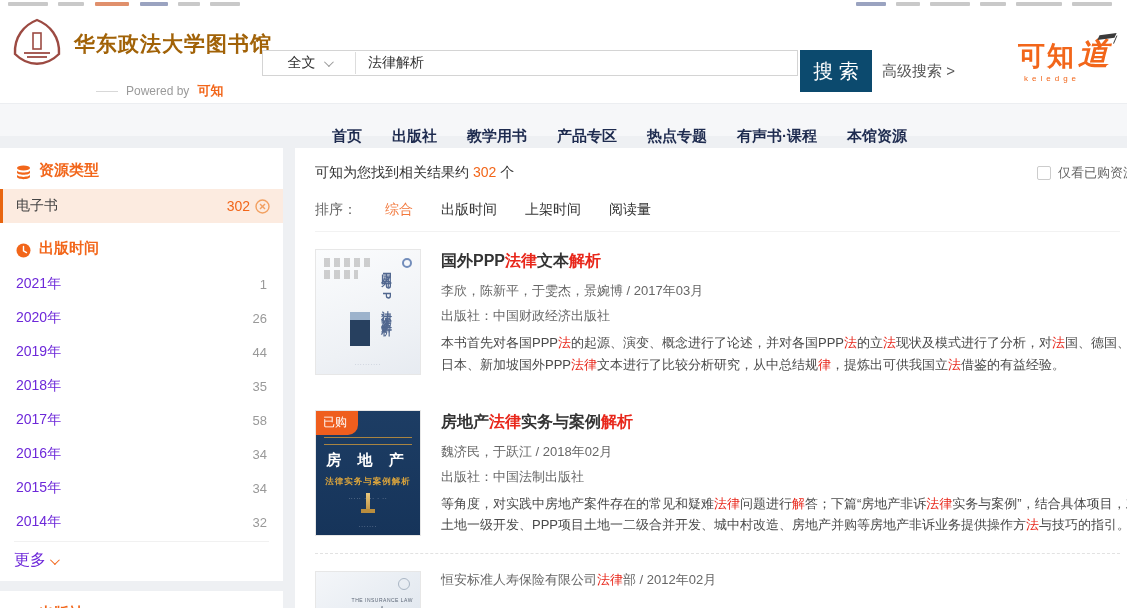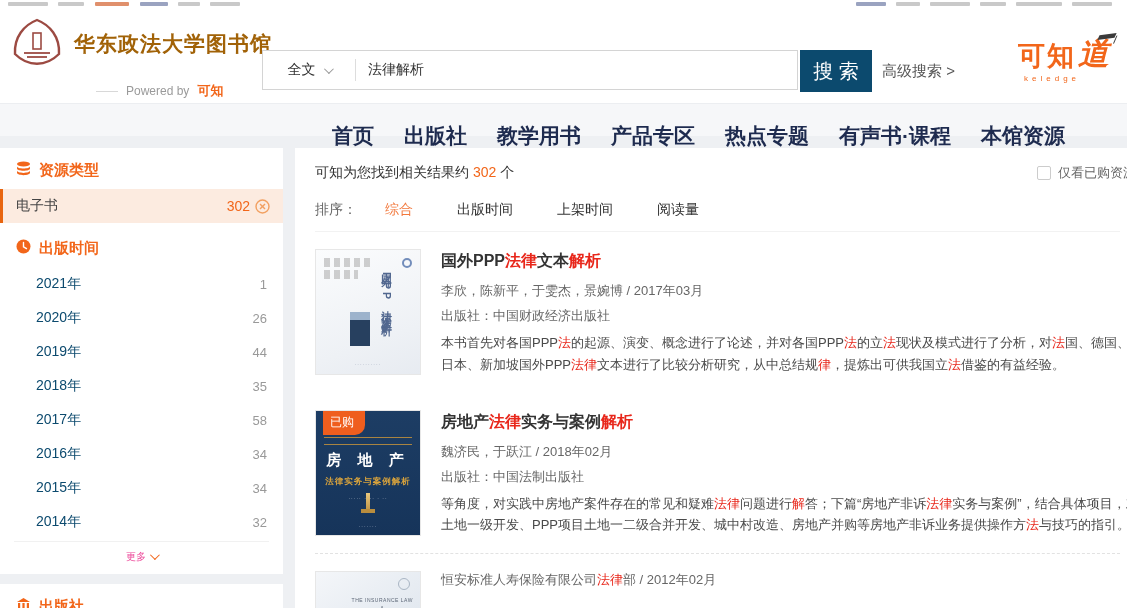--- a/index.html
+++ b/index.html
@@ -11,57 +11,57 @@
   .frag { position:absolute; top:2px; height:4px; background:#c9c9c9; border-radius:1px; }
 
   
   .header { position:relative; height:93px; background:#fff; }
   .logo-wrap { position:absolute; left:10px; top:7px; display:flex; align-items:center; gap:10px; }
   .lib-name { font-size:21px; font-weight:bold; color:#a16207; letter-spacing:1px; }
   .powered { position:absolute; left:96px; top:72px; font-size:12px; color:#9a9a9a; display:flex; align-items:center; gap:8px; }
   .powered .dash { width:22px; height:1px; background:#d8d8d8; display:inline-block; }
   .powered .brand { color:#f2661a; font-weight:bold; font-size:13px; }
 
-  .searchbar { position:absolute; left:262px; top:40px; height:40px; width:536px; border:1px solid #d4d4d4; background:#fff; display:flex; align-items:center; }
+  .searchbar { position:absolute; left:262px; top:40px; height:26px; width:536px; border:1px solid #d4d4d4; background:#fff; display:flex; align-items:center; }
   .scope { width:92px; height:100%; display:flex; align-items:center; justify-content:center; gap:8px; font-size:14px; color:#333; cursor:pointer; }
   .chev { width:7px; height:7px; border-right:1.5px solid #999; border-bottom:1.5px solid #999; transform:rotate(45deg) translateY(-2px); display:inline-block; }
   .scope-div { width:1px; height:22px; background:#ddd; }
   .search-input { flex:1; border:none; outline:none; font-size:14px; color:#333; padding:0 12px; font-family:inherit; background:transparent; }
   .search-btn { position:absolute; left:537px; top:-1px; height:42px; width:72px; background:#0c4a6e; color:#fff; border:none; font-size:20px; font-family:Liberation Sans, sans-serif; cursor:pointer; }
   .advanced { position:absolute; left:882px; top:52px; font-size:15px; color:#555; text-decoration:none; cursor:pointer; }
 
   .brandlogo { position:absolute; right:18px; top:28px; text-align:center; cursor:pointer; }
   .brandlogo .row { display:flex; align-items:flex-start; }
   .brandlogo .kz { font-size:27px; font-weight:bold; color:#f2661a; letter-spacing:2px; }
   .brandlogo .dao { font-size:31px; font-weight:bold; color:#f2661a; font-style:italic; position:relative; margin-left:2px; line-height:1; }
   .brandlogo .cap { position:absolute; top:-4px; right:-6px; width:16px; height:5px; background:#3a3a3a; transform:skewX(-30deg) rotate(-8deg); }
   .brandlogo .cap::after { content:""; position:absolute; right:-2px; top:3px; width:1px; height:8px; background:#3a3a3a; }
   .brandlogo .eng { font-size:8px; color:#f2661a; letter-spacing:4px; margin-top:0px; text-align:left; padding-left:6px; }
 
   
   .nav { height:33px; background:#f6f7f9; border-top:1px solid #eceef1; display:flex; align-items:center; gap:30px; padding-left:332px; }
-  .nav a { font-size:21px; font-weight:bold; color:#1e2b4f; text-decoration:none; white-space:nowrap; cursor:pointer;margin-top:32px; }
+  .nav a { font-size:15px; font-weight:bold; color:#1e2b4f; text-decoration:none; white-space:nowrap; cursor:pointer;margin-top:32px; }
 
   
   .content { display:flex; gap:12px; padding-top:12px; align-items:flex-start; }
   .sidebar { width:283px; flex:none; display:flex; flex-direction:column; gap:10px; }
   .card { background:#fff; }
 
-  .sec-head { display:flex; align-items:flex-start; gap:8px; padding:13px 16px 9px; font-size:15px; font-weight:bold; color:#f2661a; }
+  .sec-head { display:flex; align-items:flex-end; gap:8px; padding:13px 16px 9px; font-size:15px; font-weight:bold; color:#f2661a; }
   .sec-head svg { flex:none; }
 
   .filter-active { height:34px; background:#fcebe0; border-left:3px solid #e8650f; display:flex; align-items:center; padding:0 13px; cursor:pointer; }
   .filter-active .lab { font-size:14px; color:#444; }
   .filter-active .cnt { margin-left:auto; font-size:14px; color:#f2661a; display:flex; align-items:center; gap:5px; }
 
   .f-row { display:flex; align-items:center; padding:8px 16px; cursor:pointer; }
-  .f-row .lab { font-size:14px; color:#0c4a6e;margin-left:20px; }
+  .f-row .lab { font-size:14px; color:#6d28d9; }
   .f-row .cnt { margin-left:auto; font-size:13px; color:#999; }
 
-  .more { border-top:1px solid #f1f1f1; margin:2px 14px 0; padding:8px 0 10px; text-align:center; font-size:10px; color:#ec4899; cursor:pointer; }
+  .more { border-top:1px solid #f1f1f1; margin:2px 14px 0; padding:8px 0 10px; font-size:16px; color:#6d28d9; cursor:pointer; }
   .more .chev { border-color:#f2661a; margin-left:4px; }
 
   
   .main { flex:none; width:845px; background:#fff; padding:0 0 30px 20px; min-height:450px; }
   .summary-row { display:flex; align-items:center; padding:16px 0 6px; }
   .summary { font-size:14px; color:#333; }
   .summary .orange { color:#f2661a; margin:0 4px; }
   .only-purchased { margin-left:auto; display:flex; align-items:center; gap:7px; white-space:nowrap; padding-right:4px; }
   .checkbox { width:14px; height:14px; border:1px solid #ccc; border-radius:2px; background:#fff; flex:none; cursor:pointer; }
   .only-purchased .lab { font-size:13px; color:#666; }
@@ -73,21 +73,21 @@
 
   .book { display:flex; gap:20px; padding:17px 0; }
   .book.dashed-top { border-top:1px dashed #e2e2e2; margin-right:20px; padding-right:0; }
   .cover { width:106px; height:126px; flex:none; position:relative; border:1px solid #e7e7e7; overflow:hidden; cursor:pointer; }
   .binfo { flex:1; min-width:0; }
   .btitle { font-size:16px; font-weight:bold; color:#333; margin:2px 0 10px; cursor:pointer; }
   .bmeta { font-size:13px; color:#666; margin-bottom:7px; }
   .bdesc { font-size:13px; color:#4a4a4a; line-height:1.68; margin-top:2px; }
   .hl { color:#e8271b; }
 
-  .badge { position:absolute; top:0; left:7px; background:#ef5e1e; color:#fff; font-size:12px; padding:3px 11px 4px 7px; border-radius:0 0 10px 0; z-index:3; }
+  .badge { position:absolute; top:0; left:0; background:#ef5e1e; color:#fff; font-size:12px; padding:3px 11px 4px 7px; border-radius:0 0 10px 0; z-index:3; }
 
   
   .cov-ppp { background:linear-gradient(160deg,#fbfcfd 0%,#eef1f5 70%,#e7ebf1 100%); }
   .cov-ppp .vtext { position:absolute; top:16px; right:26px; writing-mode:vertical-rl; font-size:10.5px; font-weight:bold; color:#51678f; letter-spacing:3px; }
   .cov-ppp .dot { position:absolute; top:8px; right:8px; width:10px; height:10px; border:2px solid #3a5fa0; border-radius:50%; opacity:.7; }
   .cov-ppp .tl { position:absolute; top:8px; left:8px; width:46px; height:9px; background:repeating-linear-gradient(90deg,#b0b0b0 0 6px,transparent 6px 10px); opacity:.6; }
   .cov-ppp .tl2 { top:20px; width:34px; }
   .cov-ppp .img { position:absolute; left:34px; top:62px; width:20px; height:34px; background:linear-gradient(#9db3cc 0 8px,#27405f 8px 100%); }
   .cov-ppp .bt { position:absolute; bottom:7px; left:0; right:0; text-align:center; font-size:5px; color:#8a94a8; letter-spacing:1px; }
 
@@ -273,21 +273,21 @@
         <span>可知为您找到相关结果约</span><span class="orange">302</span><span>个</span>
       </span>
       <span class="only-purchased">
         <span class="checkbox"></span>
         <span class="lab">仅看已购资源</span>
       </span>
     </div>
 
     <div class="sort-row">
       <span class="slabel">排序：</span>
-      <span style="display:flex;gap:44px">
+      <span style="display:flex;gap:28px">
 
       <a class="active">综合</a>
           <a>出版时间</a>
           <a>上架时间</a>
           <a>阅读量</a>
         </span>
     </div>
 
     <article class="book">
       <div class="cover cov-ppp">

